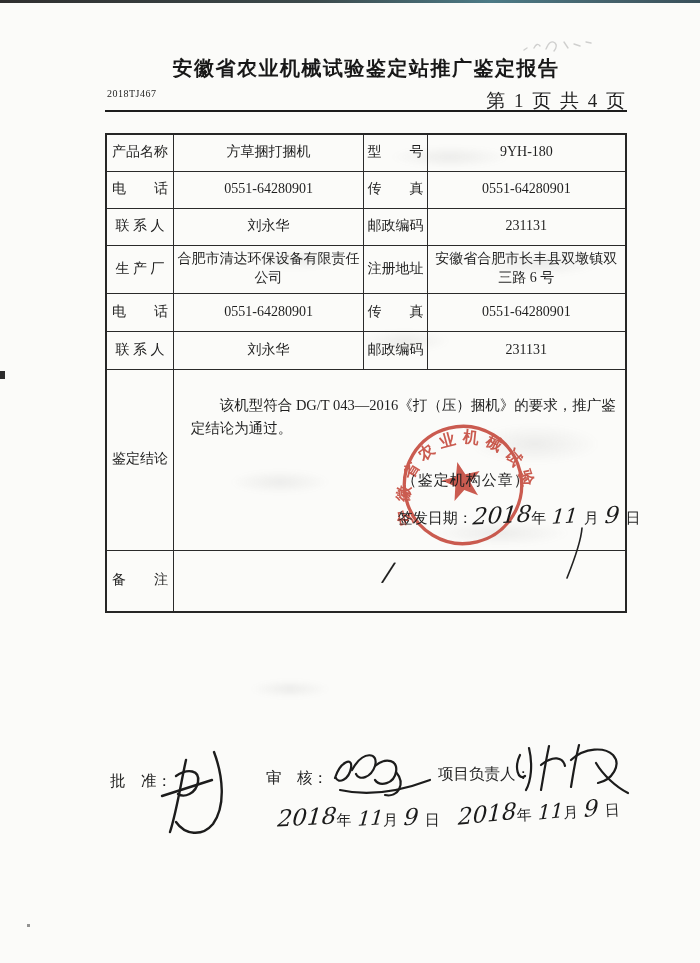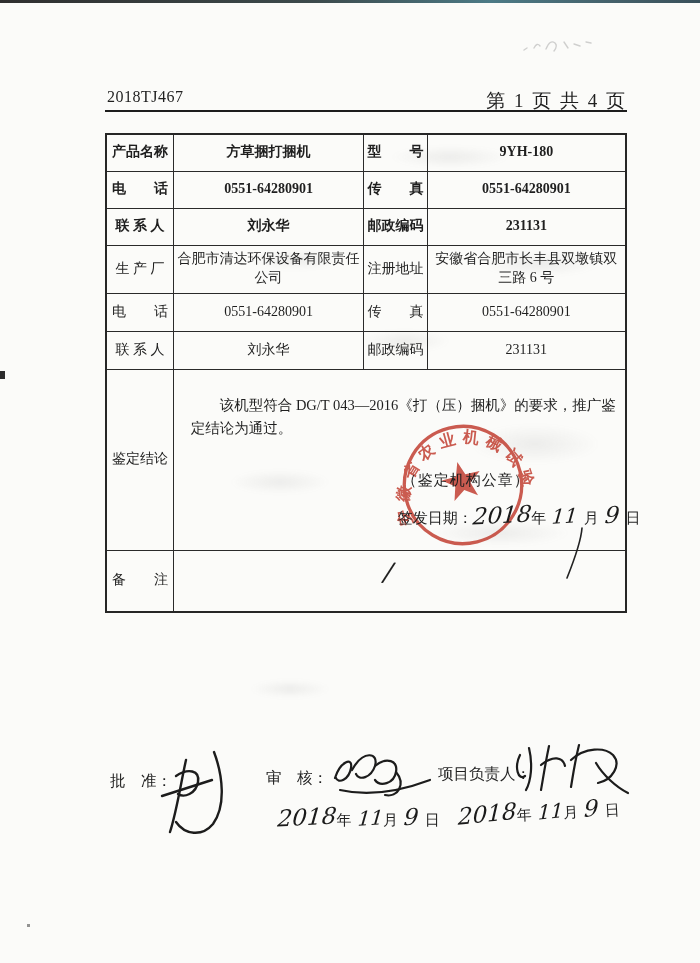--- a/index.html
+++ b/index.html
@@ -27,35 +27,35 @@
   .sp2{left:27px;top:924px;width:3px;height:3px;opacity:.5;}
   .sp3{left:136px;top:262px;width:3px;height:3px;opacity:.35;}
   
   .ghost{position:absolute;left:520px;top:34px;opacity:.45;}
 
   .title{
     position:absolute; left:105px; top:55px; width:522px;
     text-align:center; font-family:"Liberation Sans","DejaVu Sans",sans-serif;
     font-weight:bold; font-size:20px; letter-spacing:1.5px; color:#181818;
   }
-  .docnum{position:absolute;left:107px;top:88px;font-size:16px;letter-spacing:.5px;}
+  .docnum{position:absolute;left:107px;top:88px;font-size:10px;letter-spacing:.5px;}
   .pageind{position:absolute;right:73px;top:88px;font-size:19px;letter-spacing:2px;}
   .header-rule{position:absolute;left:105px;top:110px;width:522px;height:2px;background:#1d1d1d;}
 
   table.doc{
     position:absolute; left:105px; top:133px; width:522px;
     border-collapse:collapse; table-layout:fixed;
     border:2.5px solid #262626;
   }
   table.doc td{
     border:1.6px solid #2a2a2a; font-size:14px; text-align:center;
     padding:1px 3px; line-height:1.35; overflow:visible;
   }
   col.c1{width:67px;} col.c2{width:190px;} col.c3{width:63px;} col.c4{width:198px;}
-  tr.h37{height:37px;font-weight:bold;} tr.h47{height:47px;} tr.h48{height:48px;} tr.h38{height:38px;}
+  tr.h37{height:37px;} tr.h47{height:47px;} tr.h48{height:48px;} tr.h38{height:38px;}
   tr.h92{height:92px;} tr.h181{height:181px;} tr.h62{height:62px;}
   td.lab{font-size:14px;}
   td.basis-val{text-align:left;padding-left:40px;font-size:14.5px;}
   td.rel{position:relative;}
 
   .concl-text{position:absolute;left:17px;right:8px;top:24px;margin:0;
     text-align:left;text-indent:2em;font-size:14.5px;line-height:1.65;}
   .seal-note{position:absolute;left:228px;top:100px;font-size:15px;letter-spacing:1px;white-space:nowrap;}
   .issue-line{position:absolute;left:224px;top:130px;white-space:nowrap;}
   .issue-label{font-size:15px;}
@@ -102,20 +102,21 @@
   <div class="smudge sm6"></div>
   <div class="smudge sm7"></div>
   <div class="smudge sm8"></div>
   <div class="speck sp1"></div>
   <div class="speck sp2"></div>
   <div class="speck sp3"></div>
   <svg class="ghost" width="80" height="24" viewBox="0 0 80 24">
     <path d="M4,16 l3,-2 M14,14 q3,-6 6,-2 M26,15 q4,-10 9,-6 q3,3 -1,8 M44,8 l4,6 M54,10 l6,2 M66,8 l5,1" stroke="#9b9b9b" stroke-width="1.4" fill="none" stroke-linecap="round"></path>
   </svg>
 
+  <div class="title">安徽省农业机械试验鉴定站推广鉴定报告</div>
   <div class="docnum">2018TJ467</div>
   <div class="pageind">第 1 页 共 4 页</div>
   <div class="header-rule"></div>
 
   <table class="doc">
     <colgroup>
         <col class="c1">
         <col class="c2">
         <col class="c3">
         <col class="c4">

